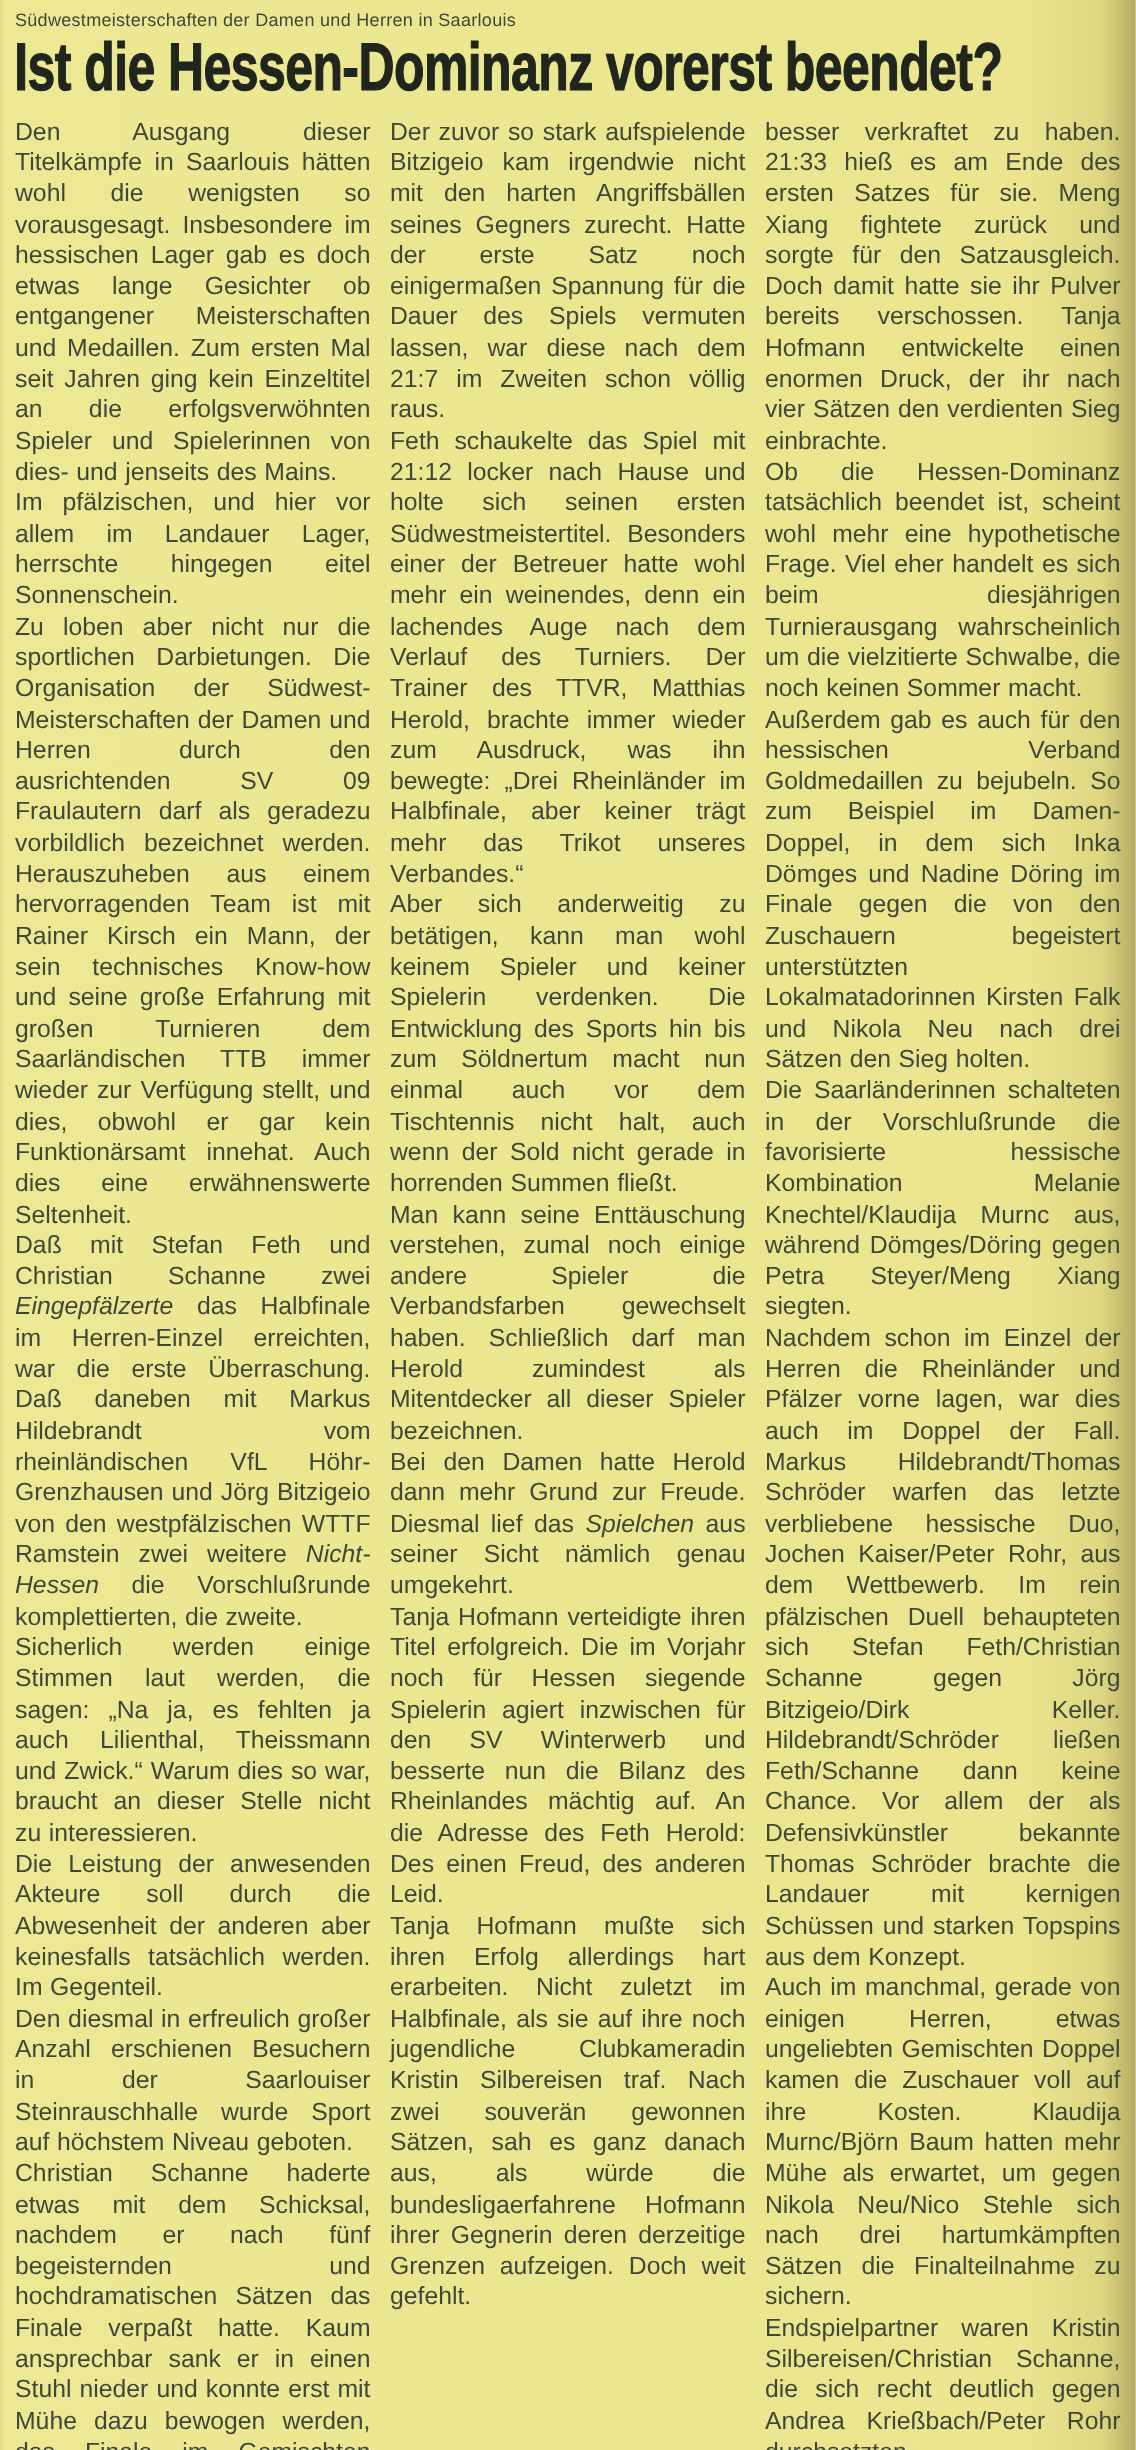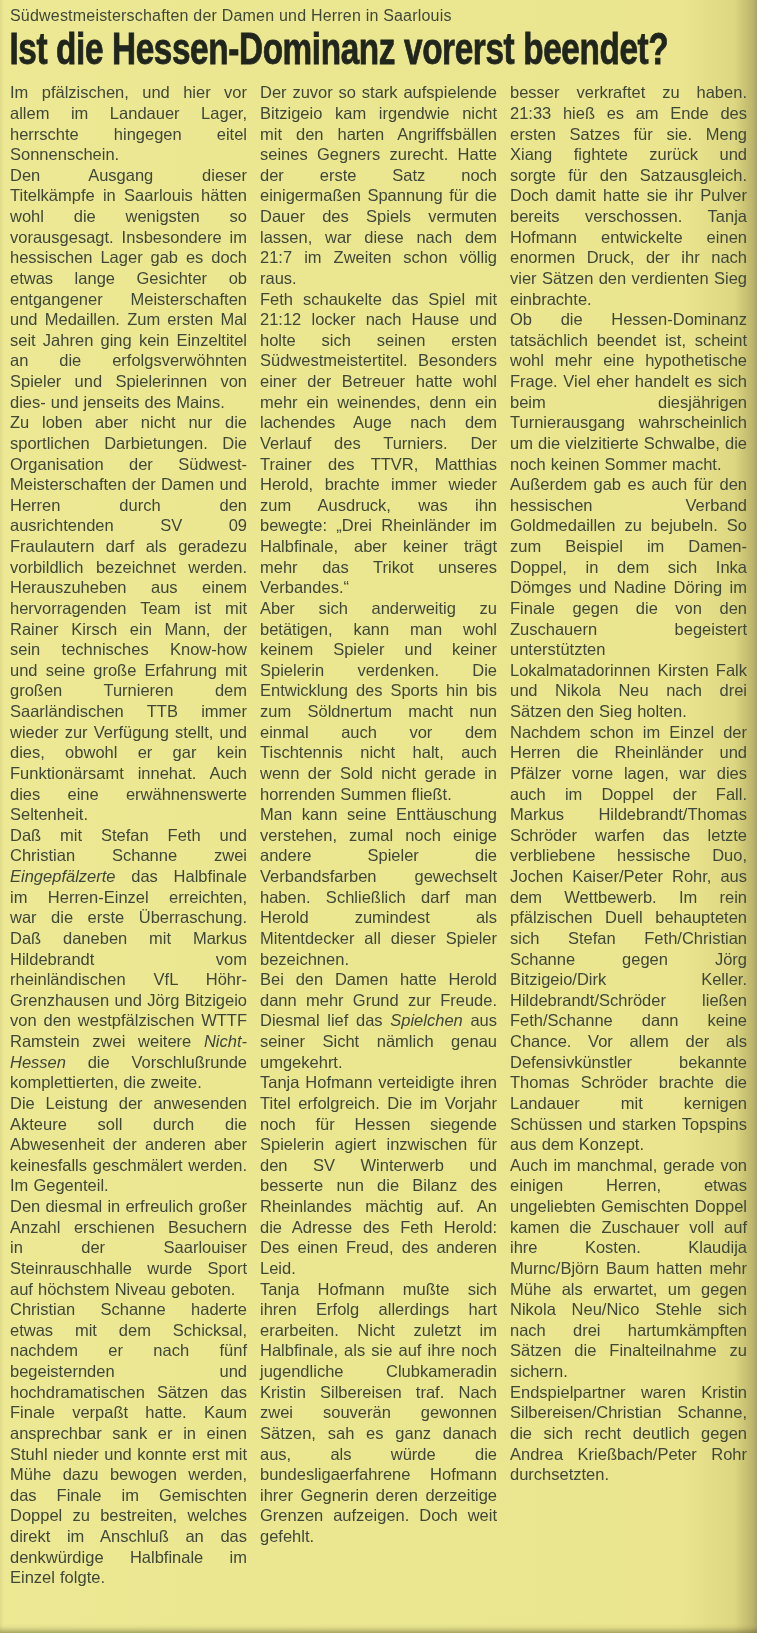--- a/index.html
+++ b/index.html
@@ -13,21 +13,21 @@
     width: 757px;
     min-height: 1633px;
     background: linear-gradient(90deg, #ece893 0%, var(--paper) 90%, #ddd781 97%, #b5ad66 100%);
     box-shadow: inset 0 -5px 6px -3px rgba(70,70,35,0.55);
     font-family: "Liberation Sans", sans-serif;
     color: var(--ink);
     overflow: hidden;
   }
   .page { padding: 5px 8px 30px 8px; }
   .kicker {
-    font-size: 16px;
+    font-size: 12px;
     line-height: 1.15;
     color: var(--ink);
     padding: 2px 2px 0 2px;
     letter-spacing: 0.2px;
   }
   .headline {
     margin: 1px 0 10px 0;
     padding: 0 0 0 2px;
     font-size: 45px;
     line-height: 1.02;
@@ -59,25 +59,26 @@
 </style>
 </head>
 <body>
 
 <div class="page">
   <div class="kicker">Südwestmeisterschaften der Damen und Herren in Saarlouis</div>
   <h1 class="headline">Ist die Hessen-Dominanz vorerst beendet?</h1>
   <div class="columns">
     <div class="col">
       <div>
+          <p class="para"><span>Den Ausgang dieser Titelkämpfe in Saarlouis hätten wohl die wenigsten so vorausgesagt. Insbesondere im hessischen Lager gab es doch etwas lange Gesichter ob entgangener Meisterschaften und Medaillen. Zum ersten Mal seit Jahren ging kein Einzeltitel an die erfolgsverwöhnten Spieler und Spielerinnen von dies- und jenseits des Mains.</span></p>
           <p class="para"><span>Im pfälzischen, und hier vor allem im Landauer Lager, herrschte hingegen eitel Sonnenschein.</span></p>
-          <p class="para"><span>Den Ausgang dieser Titelkämpfe in Saarlouis hätten wohl die wenigsten so vorausgesagt. Insbesondere im hessischen Lager gab es doch etwas lange Gesichter ob entgangener Meisterschaften und Medaillen. Zum ersten Mal seit Jahren ging kein Einzeltitel an die erfolgsverwöhnten Spieler und Spielerinnen von dies- und jenseits des Mains.</span></p>
           <p class="para"><span>Zu loben aber nicht nur die sportlichen Darbietungen. Die Organisation der Südwest-Meisterschaften der Damen und Herren durch den ausrichtenden SV 09 Fraulautern darf als geradezu vorbildlich bezeichnet werden. Herauszuheben aus einem hervorragenden Team ist mit Rainer Kirsch ein Mann, der sein technisches Know-how und seine große Erfahrung mit großen Turnieren dem Saarländischen TTB immer wieder zur Verfügung stellt, und dies, obwohl er gar kein Funktionärsamt innehat. Auch dies eine erwähnenswerte Seltenheit.</span></p>
           <p class="para"><span>Daß mit Stefan Feth und Christian Schanne zwei </span><em>Eingepfälzerte</em><span> das Halbfinale im Herren-Einzel erreichten, war die erste Überraschung. Daß daneben mit Markus Hildebrandt vom rheinländischen VfL Höhr-Grenzhausen und Jörg Bitzigeio von den westpfälzischen WTTF Ramstein zwei weitere </span><em>Nicht-Hessen</em><span> die Vorschlußrunde komplettierten, die zweite.</span></p>
-          <p class="para"><span>Die Leistung der anwesenden Akteure soll durch die Abwesenheit der anderen aber keinesfalls geschmälert werden. Im Gegenteil.</span></p>
+          <p class="para"><span>Sicherlich werden einige Stimmen laut werden, die sagen: „Na ja, es fehlten ja auch Lilienthal, Theissmann und Zwick.“ Warum dies so war, braucht an dieser Stelle nicht zu interessieren.</span></p>
+          <p class="para"><span>Die Leistung der anwesenden Akteure soll durch die Abwesenheit der anderen aber keinesfalls tatsächlich werden. Im Gegenteil.</span></p>
           <p class="para"><span>Den diesmal in erfreulich großer Anzahl erschienen Besuchern in der Saarlouiser Steinrauschhalle wurde Sport auf höchstem Niveau geboten.</span></p>
           <p class="para"><span>Christian Schanne haderte etwas mit dem Schicksal, nachdem er nach fünf begeisternden und hochdramatischen Sätzen das Finale verpaßt hatte. Kaum ansprechbar sank er in einen Stuhl nieder und konnte erst mit Mühe dazu bewogen werden, das Finale im Gemischten Doppel zu bestreiten, welches direkt im Anschluß an das denkwürdige Halbfinale im Einzel folgte.</span></p>
         </div>
     </div>
     <div class="col">
       <div>
           <p class="para"><span>Der zuvor so stark aufspielende Bitzigeio kam irgendwie nicht mit den harten Angriffsbällen seines Gegners zurecht. Hatte der erste Satz noch einigermaßen Spannung für die Dauer des Spiels vermuten lassen, war diese nach dem 21:7 im Zweiten schon völlig raus.</span></p>
           <p class="para"><span>Feth schaukelte das Spiel mit 21:12 locker nach Hause und holte sich seinen ersten Südwestmeistertitel. Besonders einer der Betreuer hatte wohl mehr ein weinendes, denn ein lachendes Auge nach dem Verlauf des Turniers. Der Trainer des TTVR, Matthias Herold, brachte immer wieder zum Ausdruck, was ihn bewegte: „Drei Rheinländer im Halbfinale, aber keiner trägt mehr das Trikot unseres Verbandes.“</span></p>
           <p class="para"><span>Aber sich anderweitig zu betätigen, kann man wohl keinem Spieler und keiner Spielerin verdenken. Die Entwicklung des Sports hin bis zum Söldnertum macht nun einmal auch vor dem Tischtennis nicht halt, auch wenn der Sold nicht gerade in horrenden Summen fließt.</span></p>
           <p class="para"><span>Man kann seine Enttäuschung verstehen, zumal noch einige andere Spieler die Verbandsfarben gewechselt haben. Schließlich darf man Herold zumindest als Mitentdecker all dieser Spieler bezeichnen.</span></p>
@@ -85,20 +86,21 @@
           <p class="para"><span>Tanja Hofmann verteidigte ihren Titel erfolgreich. Die im Vorjahr noch für Hessen siegende Spielerin agiert inzwischen für den SV Winterwerb und besserte nun die Bilanz des Rheinlandes mächtig auf. An die Adresse des Feth Herold: Des einen Freud, des anderen Leid.</span></p>
           <p class="para"><span>Tanja Hofmann mußte sich ihren Erfolg allerdings hart erarbeiten. Nicht zuletzt im Halbfinale, als sie auf ihre noch jugendliche Clubkameradin Kristin Silbereisen traf. Nach zwei souverän gewonnen Sätzen, sah es ganz danach aus, als würde die bundesligaerfahrene Hofmann ihrer Gegnerin deren derzeitige Grenzen aufzeigen. Doch weit gefehlt.</span></p>
           <p class="para"></p>
         </div>
     </div>
     <div class="col">
       <div>
           <p class="para"><span>besser verkraftet zu haben. 21:33 hieß es am Ende des ersten Satzes für sie. Meng Xiang fightete zurück und sorgte für den Satzausgleich. Doch damit hatte sie ihr Pulver bereits verschossen. Tanja Hofmann entwickelte einen enormen Druck, der ihr nach vier Sätzen den verdienten Sieg einbrachte.</span></p>
           <p class="para"><span>Ob die Hessen-Dominanz tatsächlich beendet ist, scheint wohl mehr eine hypothetische Frage. Viel eher handelt es sich beim diesjährigen Turnierausgang wahrscheinlich um die vielzitierte Schwalbe, die noch keinen Sommer macht.</span></p>
           <p class="para"><span>Außerdem gab es auch für den hessischen Verband Goldmedaillen zu bejubeln. So zum Beispiel im Damen-Doppel, in dem sich Inka Dömges und Nadine Döring im Finale gegen die von den Zuschauern begeistert unterstützten Lokalmatadorinnen Kirsten Falk und Nikola Neu nach drei Sätzen den Sieg holten.</span></p>
+          <p class="para"><span>Die Saarländerinnen schalteten in der Vorschlußrunde die favorisierte hessische Kombination Melanie Knechtel/Klaudija Murnc aus, während Dömges/Döring gegen Petra Steyer/Meng Xiang siegten.</span></p>
           <p class="para"><span>Nachdem schon im Einzel der Herren die Rheinländer und Pfälzer vorne lagen, war dies auch im Doppel der Fall. Markus Hildebrandt/Thomas Schröder warfen das letzte verbliebene hessische Duo, Jochen Kaiser/Peter Rohr, aus dem Wettbewerb. Im rein pfälzischen Duell behaupteten sich Stefan Feth/Christian Schanne gegen Jörg Bitzigeio/Dirk Keller. Hildebrandt/Schröder ließen Feth/Schanne dann keine Chance. Vor allem der als Defensivkünstler bekannte Thomas Schröder brachte die Landauer mit kernigen Schüssen und starken Topspins aus dem Konzept.</span></p>
           <p class="para"><span>Auch im manchmal, gerade von einigen Herren, etwas ungeliebten Gemischten Doppel kamen die Zuschauer voll auf ihre Kosten. Klaudija Murnc/Björn Baum hatten mehr Mühe als erwartet, um gegen Nikola Neu/Nico Stehle sich nach drei hartumkämpften Sätzen die Finalteilnahme zu sichern.</span></p>
           <p class="para"><span>Endspielpartner waren Kristin Silbereisen/Christian Schanne, die sich recht deutlich gegen Andrea Krießbach/Peter Rohr durchsetzten.</span></p>
         </div>
 
     </div>
   </div>
 </div>
 
 </body></html>

